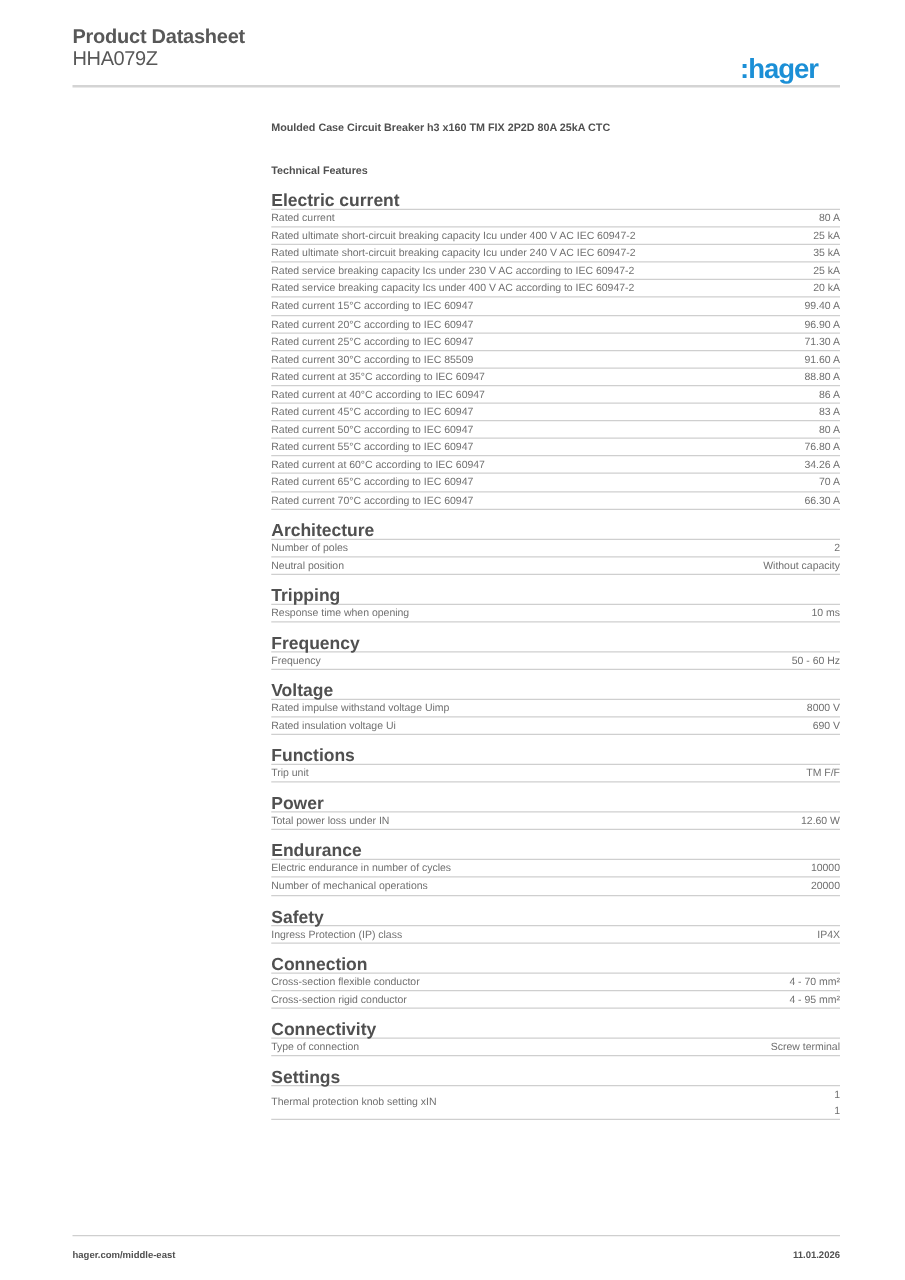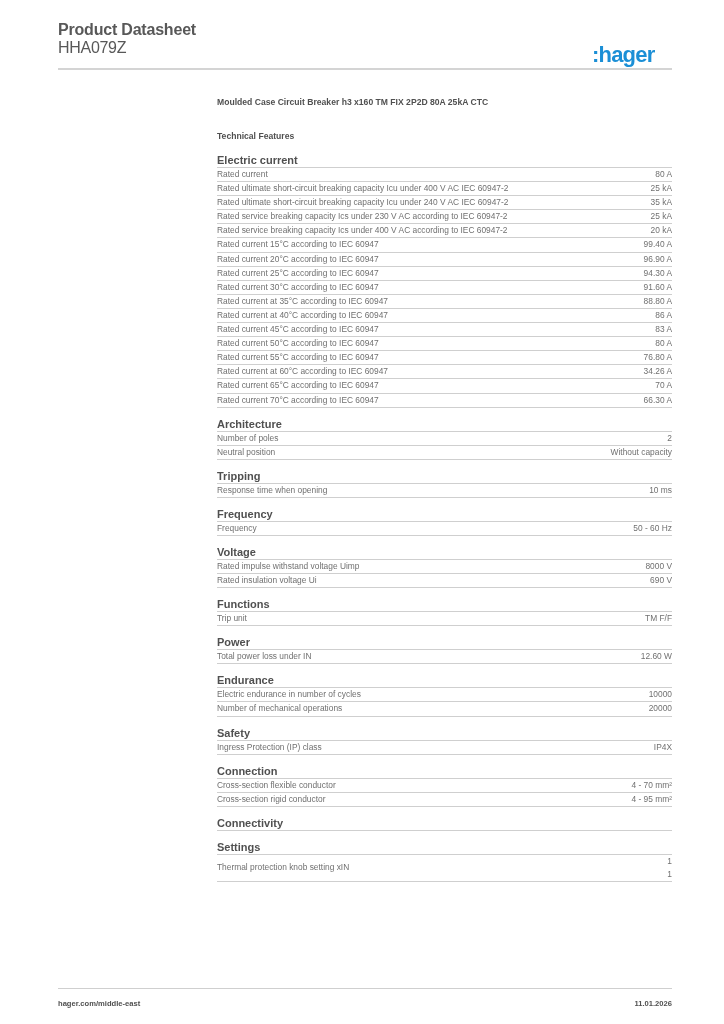--- a/index.html
+++ b/index.html
@@ -7,21 +7,21 @@
       font-family: "Liberation Sans", sans-serif; color: #555; }
     .header-title { position: absolute; left: 58px; top: 21px; font-size: 16px; font-weight: bold; color: #585858; letter-spacing: -0.2px; }
     .header-code { position: absolute; left: 58px; top: 39px; font-size: 16px; color: #585858; letter-spacing: -0.3px; }
     .logo { position: absolute; left: 592px; top: 44px; font-size: 22px; font-weight: bold; color: #1b8fd6; letter-spacing: -0.8px; line-height: 1; }
     .header-rule { position: absolute; left: 58px; top: 68px; width: 614px; height: 2px; background: #d4d4d4; }
     .content { position: absolute; left: 217px; top: 95px; width: 455px; }
     .product-name { font-size: 8.6px; font-weight: bold; color: #505050; height: 14px; line-height: 14px; }
     .tech-title { font-size: 8.6px; font-weight: bold; color: #505050; margin-top: 20px; height: 14px; line-height: 14px; }
     .section { margin-top: 10px; }
     .section.first { margin-top: 11px; }
-    .section-title { font-size: 11px; font-weight: bold; color: #505050; height: 13px; line-height: 13px; border-bottom: 1.5px solid #cfcfcf; }
+    .section-title { font-size: 14px; font-weight: bold; color: #505050; height: 13px; line-height: 13px; border-bottom: 1.5px solid #cfcfcf; }
     .row { display: flex; justify-content: space-between; align-items: center; font-size: 8.4px; color: #707070; min-height: 13.1px; line-height: 13.1px; border-bottom: 1.5px solid #cfcfcf; }
     .row .value { text-align: right; white-space: pre-line; }
     .footer-rule { position: absolute; left: 58px; top: 988px; width: 614px; height: 1px; background: #cfcfcf; }
     .footer-left { position: absolute; left: 58px; top: 999px; font-size: 7.6px; font-weight: bold; color: #505050; }
     .footer-center { position: absolute; left: 0; width: 724px; text-align: center; top: 999px; font-size: 7.6px; color: #8a8a8a; margin-top: 36px; }
     .footer-right { position: absolute; right: 52px; top: 999px; font-size: 7.6px; font-weight: bold; color: #505050; }
   </style>
 </head>
 <body>
 
@@ -59,24 +59,24 @@
         <div class="row">
           <span class="label">Rated current 15°C according to IEC 60947</span>
           <span class="value">99.40 A</span>
         </div>
         <div class="row">
           <span class="label">Rated current 20°C according to IEC 60947</span>
           <span class="value">96.90 A</span>
         </div>
         <div class="row">
           <span class="label">Rated current 25°C according to IEC 60947</span>
-          <span class="value">94.30 A</span>
-        </div>
-        <div class="row">
-          <span class="label">Rated current 30°C according to IEC 60947</span>
+          <span class="value">71.30 A</span>
+        </div>
+        <div class="row">
+          <span class="label">Rated current 30°C according to IEC 85509</span>
           <span class="value">91.60 A</span>
         </div>
         <div class="row">
           <span class="label">Rated current at 35°C according to IEC 60947</span>
           <span class="value">88.80 A</span>
         </div>
         <div class="row">
           <span class="label">Rated current at 40°C according to IEC 60947</span>
           <span class="value">86 A</span>
         </div>
@@ -179,20 +179,24 @@
           <span class="label">Cross-section flexible conductor</span>
           <span class="value">4 - 70 mm²</span>
         </div>
         <div class="row">
           <span class="label">Cross-section rigid conductor</span>
           <span class="value">4 - 95 mm²</span>
         </div>
       </div>
       <div class="section">
         <div class="section-title">Connectivity</div>
+        <div class="row">
+          <span class="label">Type of connection</span>
+          <span class="value">Screw terminal</span>
+        </div>
       </div>
       <div class="section">
         <div class="section-title">Settings</div>
         <div class="row">
           <span class="label">Thermal protection knob setting xIN</span>
           <span class="value">1
 1</span>
         </div>
       </div>
     </div>

